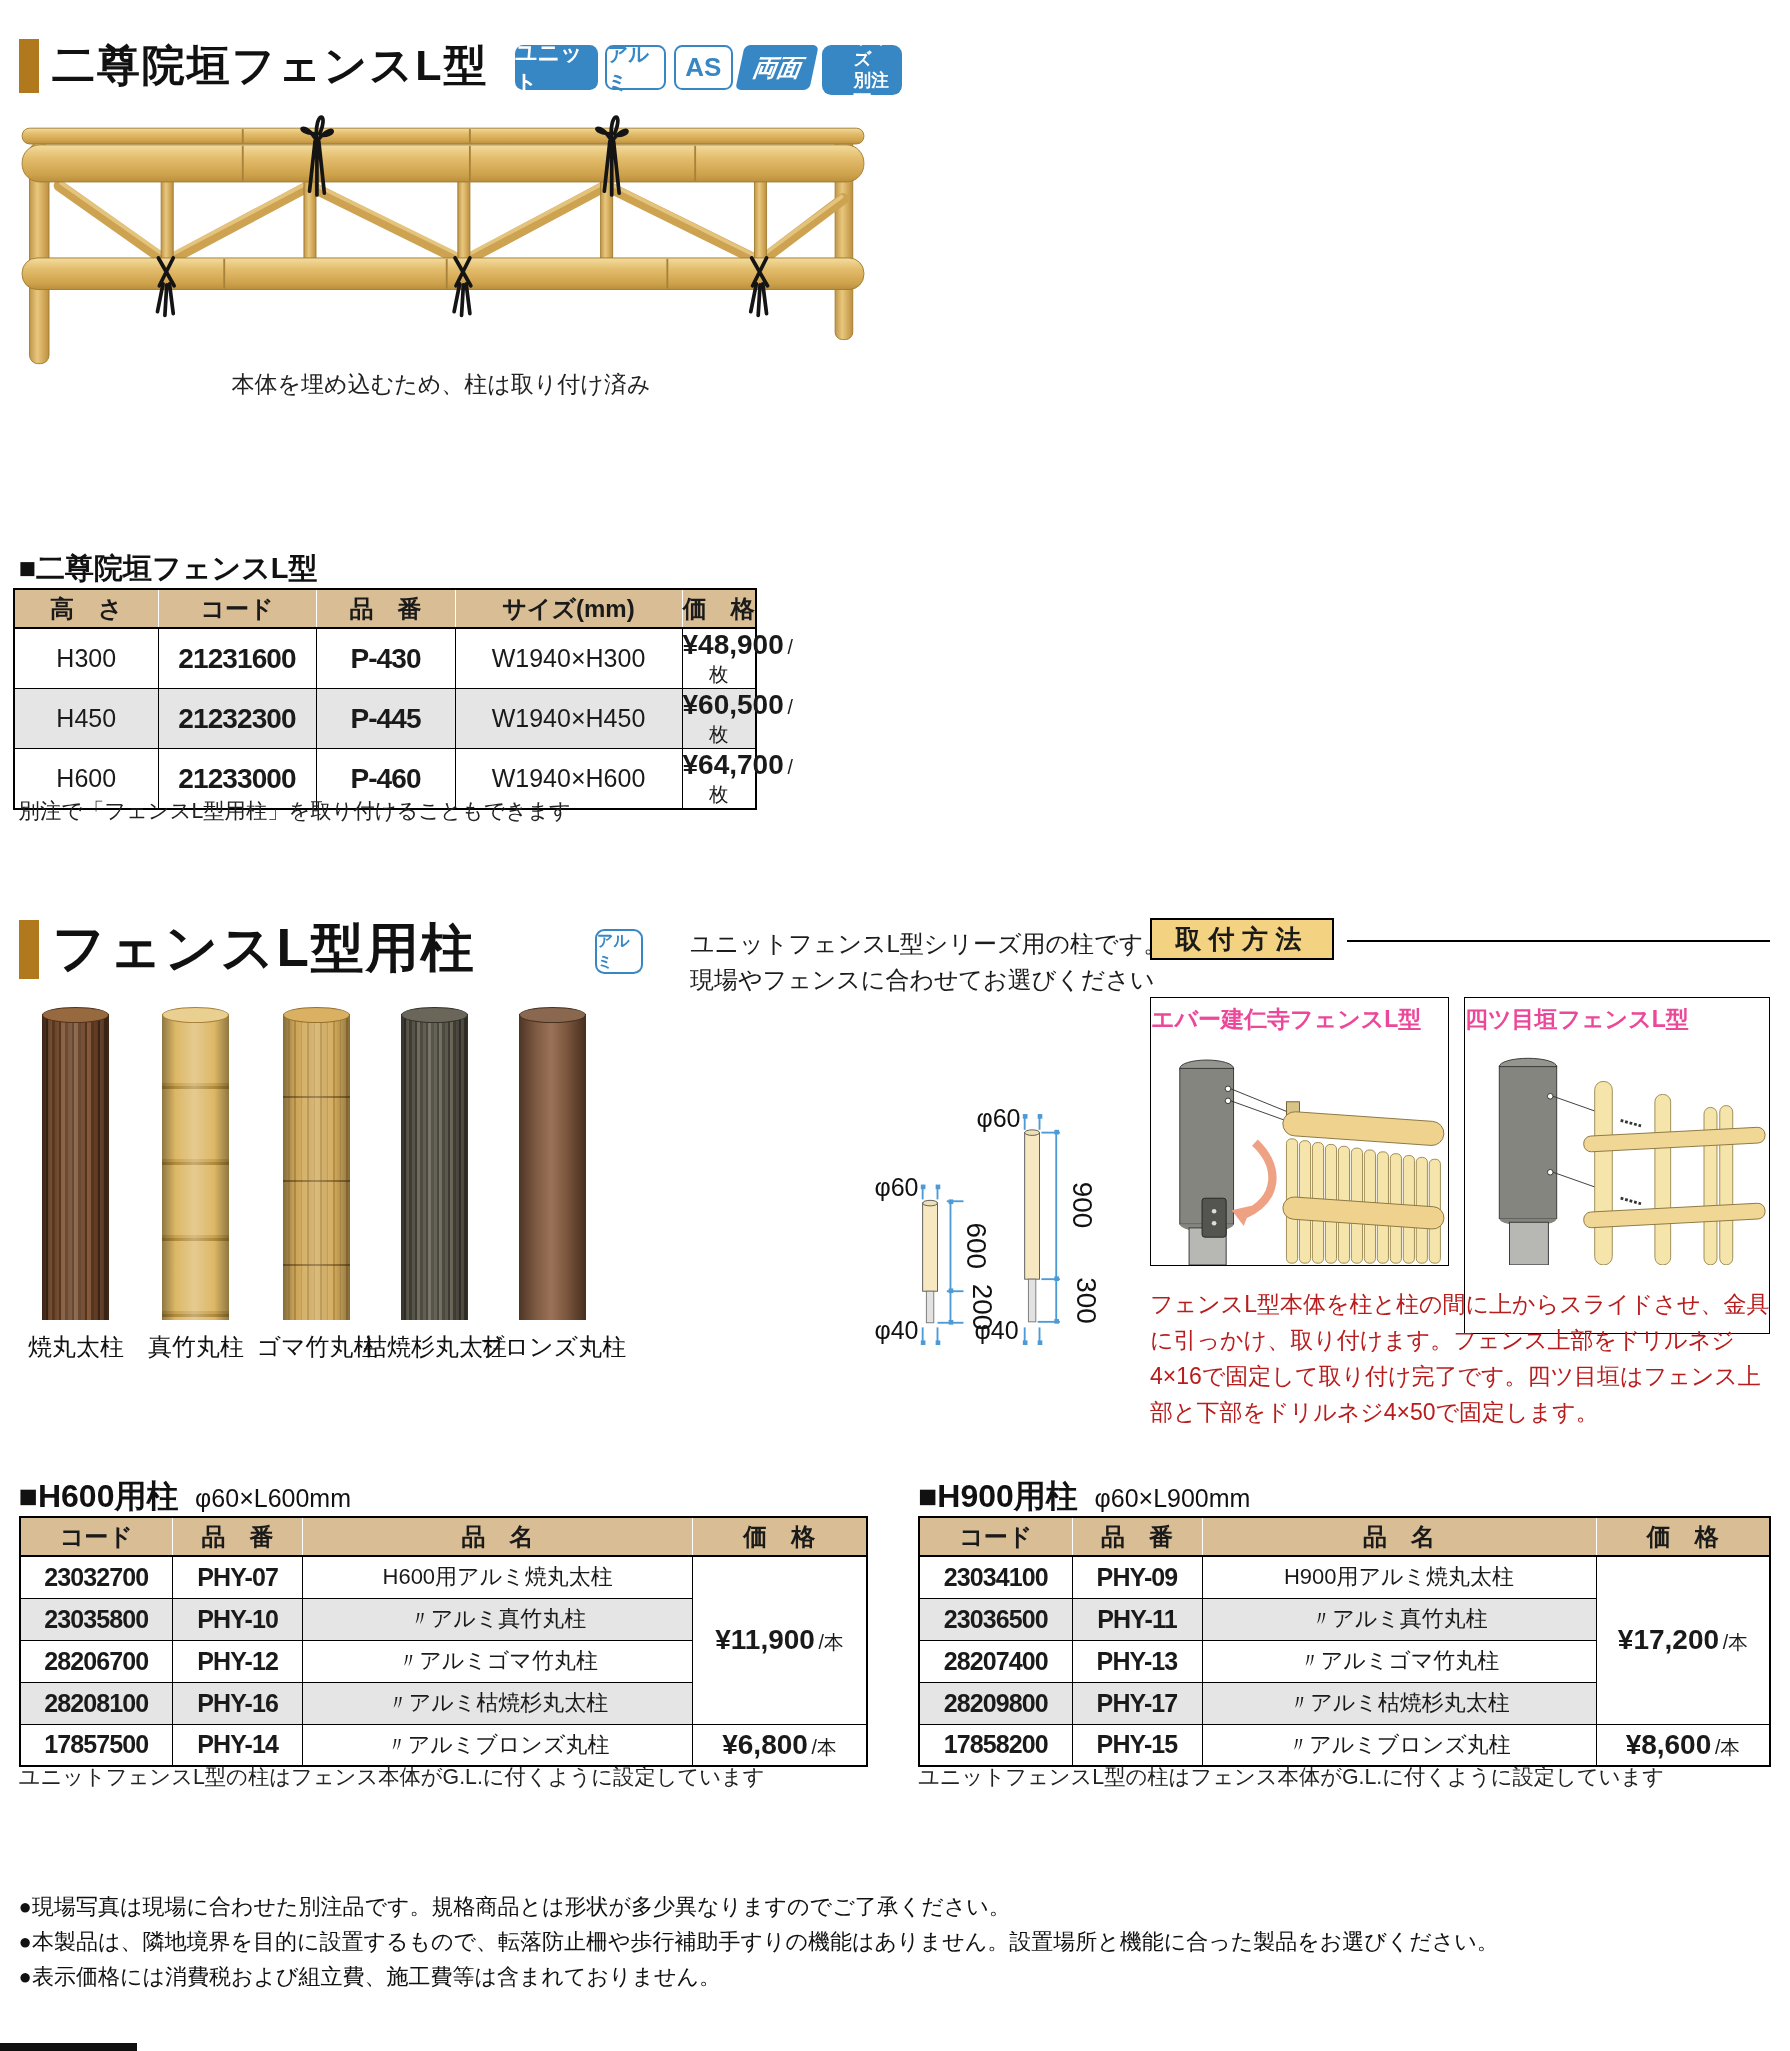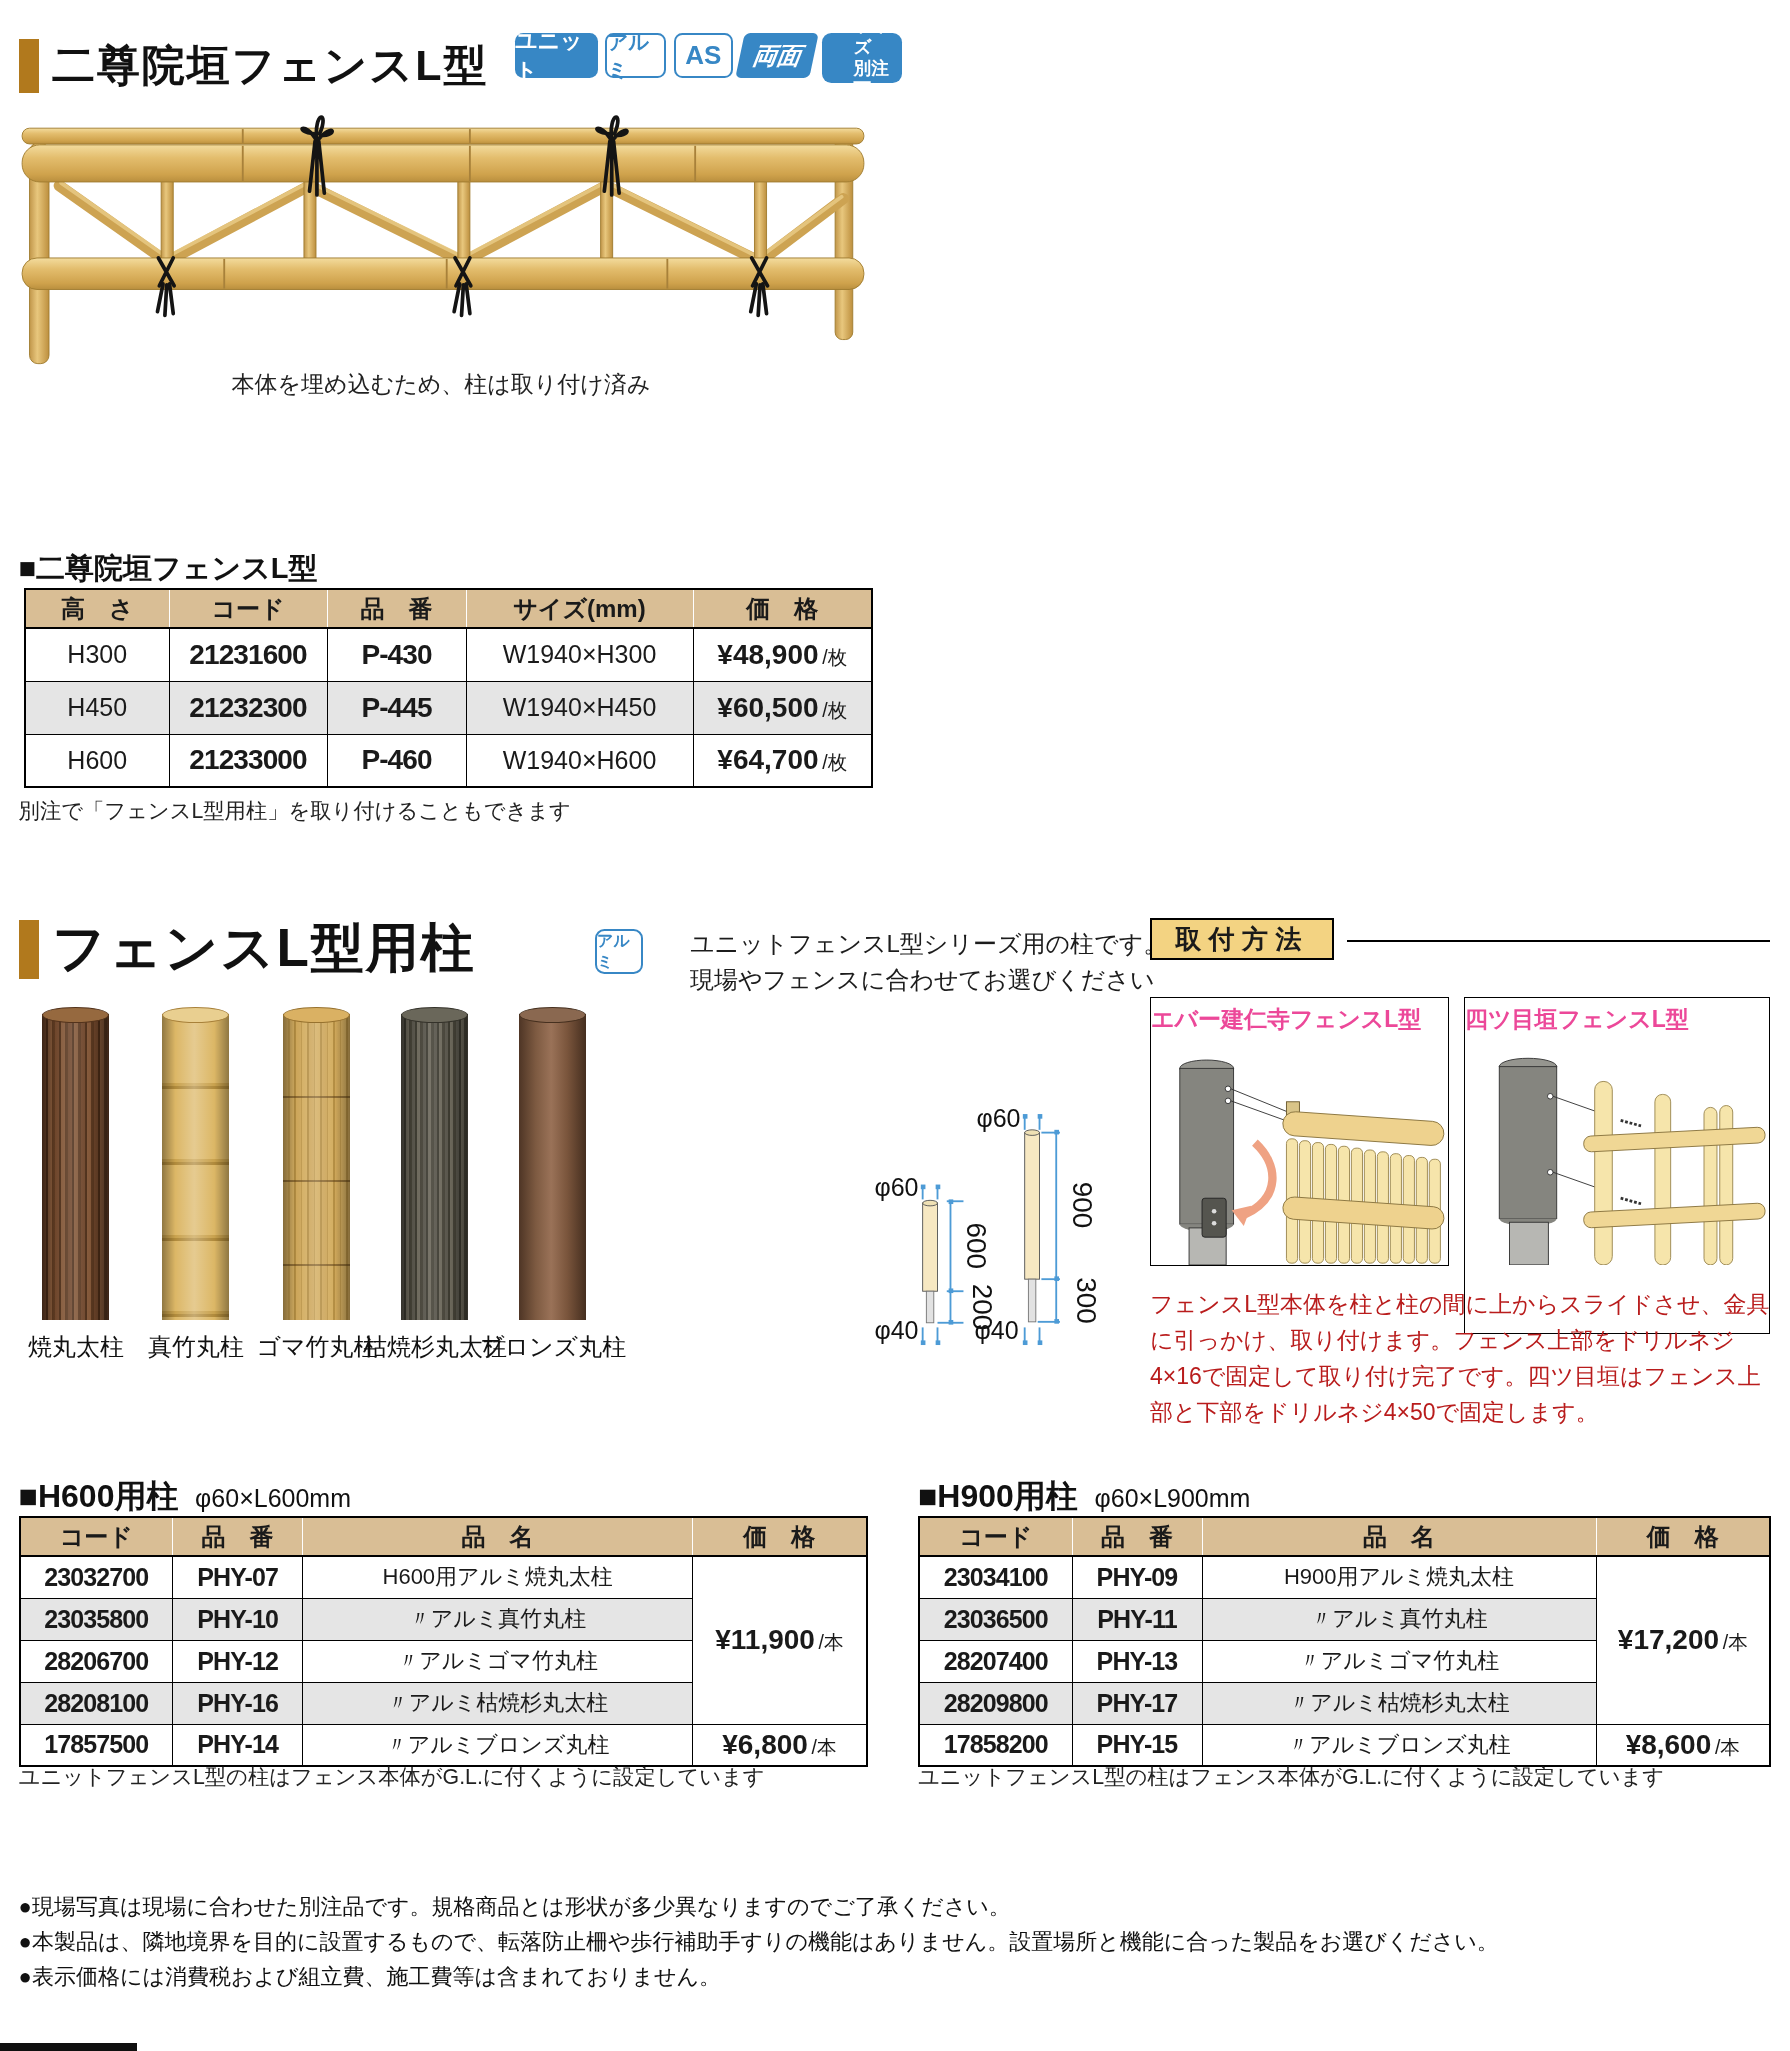--- a/index.html
+++ b/index.html
@@ -91,21 +91,21 @@
   .bottom-bar { background:#101010; }
 </style>
 </head>
 <body>
 
 <div id="page">
 
   <div class="abs accent-bar" style="left:18.6px; top:39px; height:54px;"></div>
   <h1 class="abs page-title" style="left:52px; top:37px;">二尊院垣フェンスL型</h1>
 
-  <div class="abs badges" style="left:515px; top:33px;">
+  <div class="abs badges" style="left:515px; top:45px;">
     <span class="badge solid badge-unit">ユニット</span>
     <span class="badge outline badge-alumi">アルミ</span>
     <span class="badge outline badge-as">AS</span>
     <span class="badge solid badge-ryomen">
         <i>両面</i>
       </span>
     <span class="badge solid badge-size">
       <span>サイズ</span>
       <span>別注可</span>
     </span>
@@ -193,21 +193,21 @@
     <g stroke="#141414" stroke-width="4" fill="none" stroke-linecap="round" transform="translate(808,182)">
       <path d="M-9,-16 L8,14 M7,-16 L-8,14"></path>
         <path d="M-4,12 l-6,30 M3,12 l4,32 M0,13 l-2,33"></path>
     </g>
   </svg>
 
   <div class="abs caption" style="left:172px; top:369px;">本体を埋め込むため、柱は取り付け済み</div>
 
   <div class="abs sec-title" style="left:18.6px; top:549px;">■二尊院垣フェンスL型</div>
 
-  <table class="cat t1 abs" style="left:24px; top:588px; width:849px;">
+  <table class="cat t1 abs" style="left:13px; top:588px; width:744px;">
     <colgroup>
         <col style="width:144px">
         <col style="width:158px">
         <col style="width:139px">
         <col style="width:227px">
         <col>
       </colgroup>
     <thead>
       <tr>
         <th>高　さ</th>

